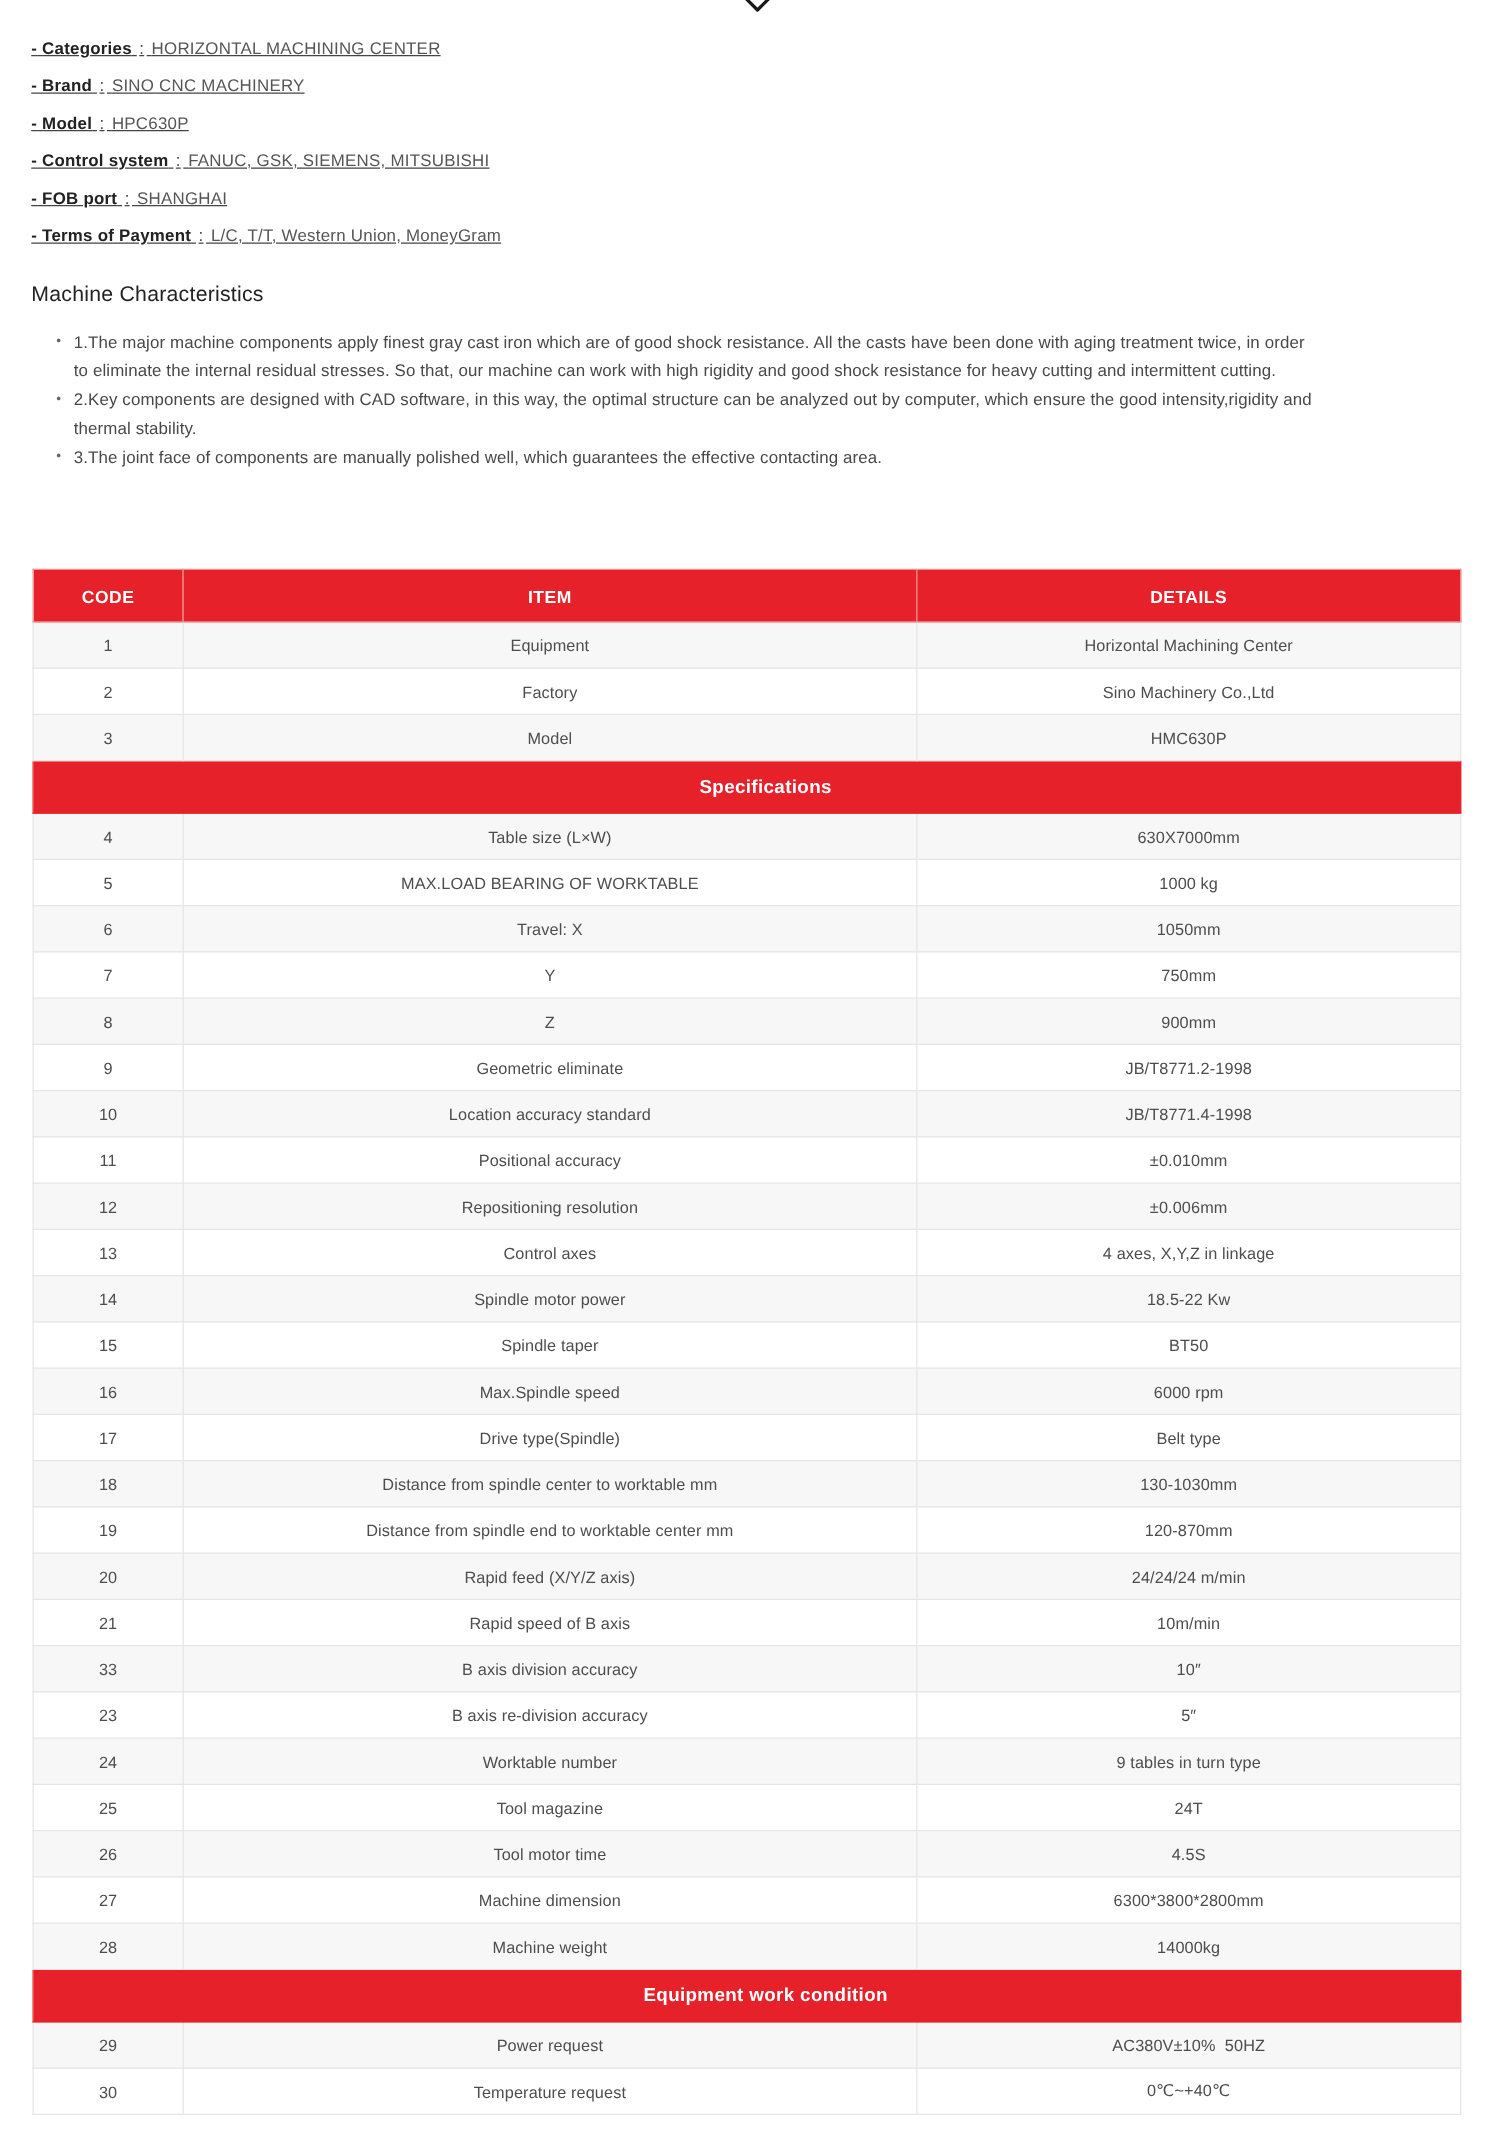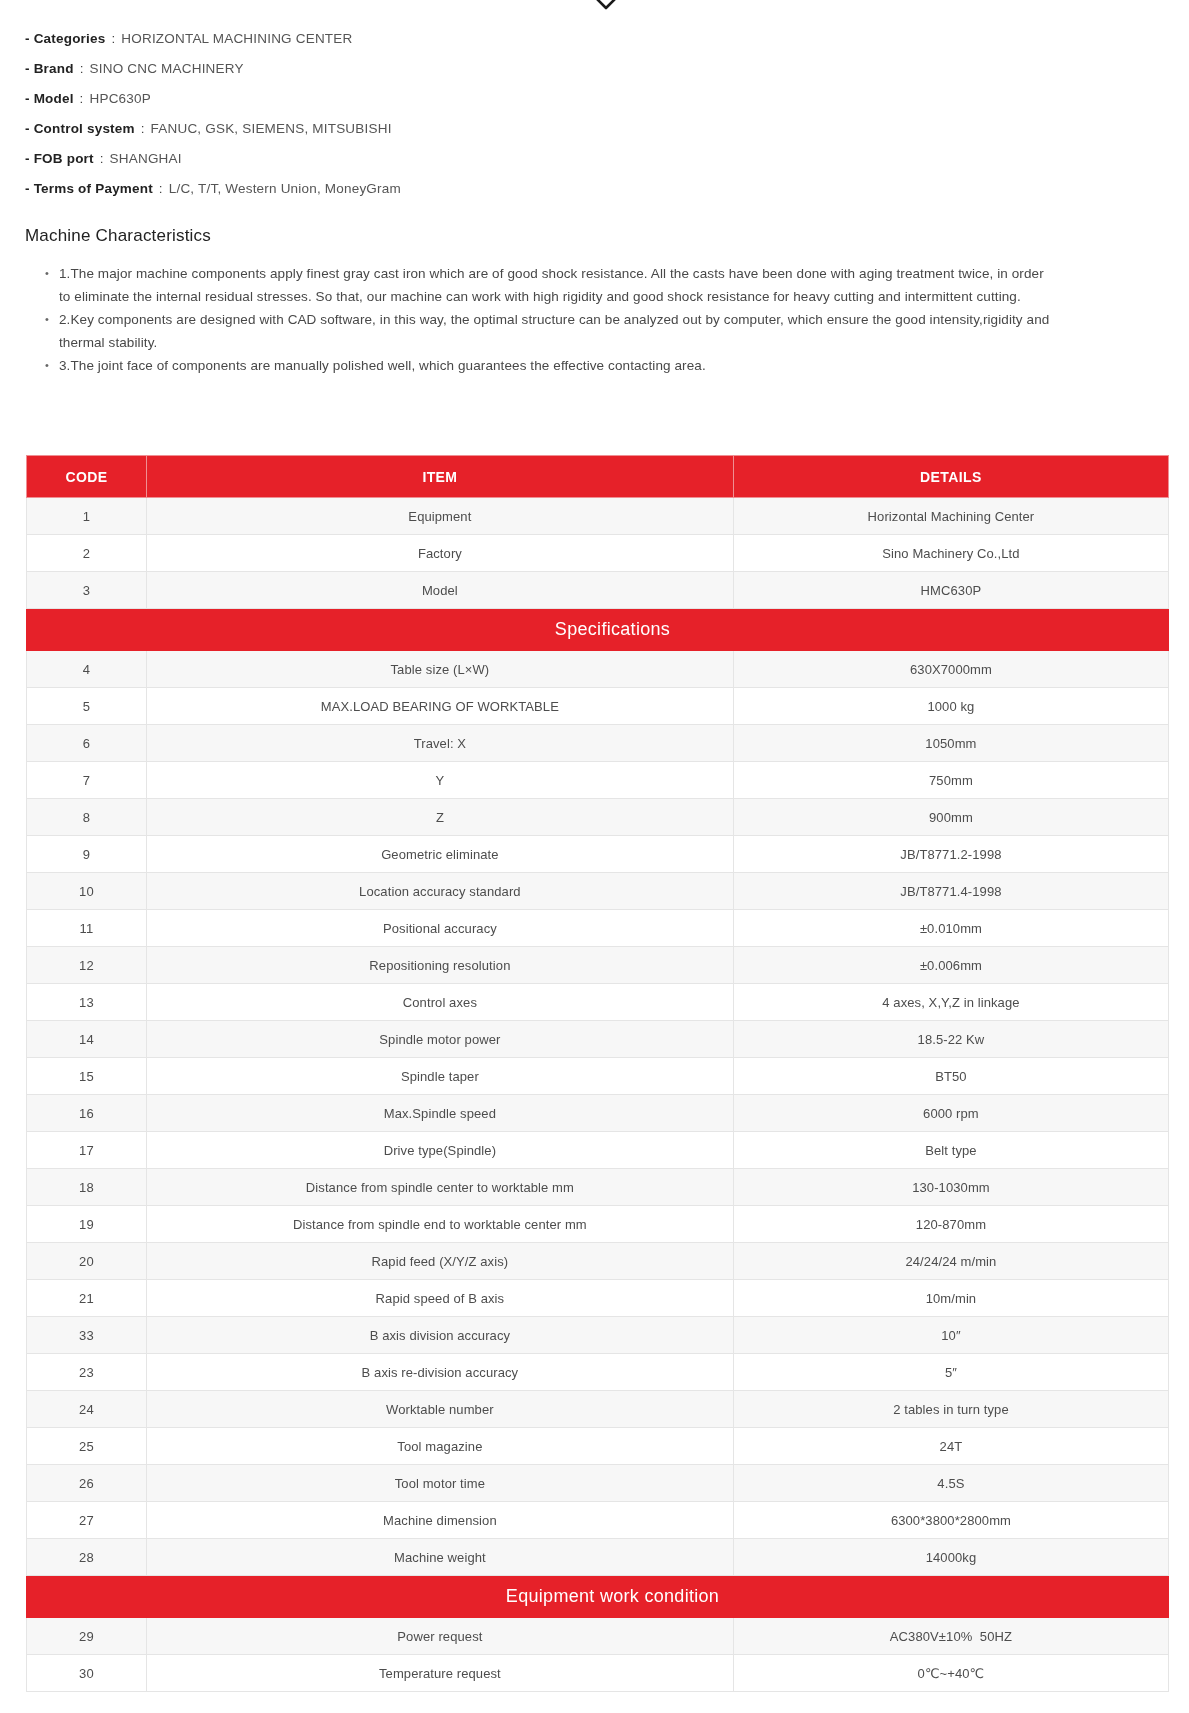--- a/index.html
+++ b/index.html
@@ -8,21 +8,21 @@
     width: 1189px; height: 1713px;
     font-family: "Liberation Sans", "DejaVu Sans", sans-serif;
     color: #444; position: relative; overflow: hidden;
   }
   .page { width: 1189px; height: 1713px; position: relative; }
 
   
   .top-chevron { position: absolute; left: 593px; top: -4px; width: 26px; height: 16px; }
 
   
-  .info-list { list-style: none; padding: 24px 0 0 25px; }
+  .info-list { list-style: none; padding: 24px 0 0 25px; text-decoration: underline; }
   .info-list li { line-height: 30px; font-size: 13.5px; color: #555; letter-spacing: .2px; }
   .info-list .dash, .info-list .lbl { font-weight: 700; color: #222; }
   .info-list .colon { color: #444; margin: 0 2px; }
   .info-list .val { color: #555; }
 
   
   .char-heading { margin: 22px 0 0 25px; font-size: 17px; font-weight: 400; color: #222; letter-spacing: .2px; }
   .char-list { margin: 16px 0 0 45px; padding: 0; max-width: 1010px; list-style: none; }
   .char-list li { position: relative; padding-left: 14px; font-size: 13.5px; line-height: 23px; color: #484848; letter-spacing: .1px; }
   .char-list li::before { content: "•"; position: absolute; left: 0; top: 0; color: #666; font-size: 11px; }
@@ -30,21 +30,21 @@
   
   table.spec { border-collapse: collapse; width: 1143px; margin: 78px 0 0 26px; table-layout: fixed; }
   table.spec th, table.spec td { border: 1px solid #e5e5e5; text-align: center; vertical-align: middle; }
   table.spec th {
     background: #e62129; color: #ffffff; font-weight: 700; font-size: 14px;
     height: 42px; letter-spacing: .4px; border-color: #ef8f93;
   }
   table.spec td { height: 37px; font-size: 13px; color: #4d4d4d; background: #ffffff; letter-spacing: .1px; }
   table.spec tr.alt td { background: #f7f7f7; }
   table.spec tr.section-row td {
-    background: #e62129; color: #ffffff; font-weight: 400; font-size: 18px;
+    background: #e62129; color: #ffffff; font-weight: 700; font-size: 15px;
     height: 42px; border-color: #e62129; letter-spacing: .3px; padding-left: 30px;
   }
 </style>
 </head>
 <body>
 
 <div class="page">
 
   <svg class="top-chevron" viewBox="0 0 26 16" width="26" height="16">
     <path d="M3 2 L13 12 L23 2" fill="none" stroke="#1a1a1a" stroke-width="2.6" stroke-linecap="round" stroke-linejoin="round"></path>
@@ -231,21 +231,21 @@
           <td>10″</td>
         </tr>
         <tr>
           <td>23</td>
           <td>B axis re-division accuracy</td>
           <td>5″</td>
         </tr>
         <tr class="alt">
           <td>24</td>
           <td>Worktable number</td>
-          <td>2 tables in turn type</td>
+          <td>9 tables in turn type</td>
         </tr>
         <tr>
           <td>25</td>
           <td>Tool magazine</td>
           <td>24T</td>
         </tr>
         <tr class="alt">
           <td>26</td>
           <td>Tool motor time</td>
           <td>4.5S</td>

